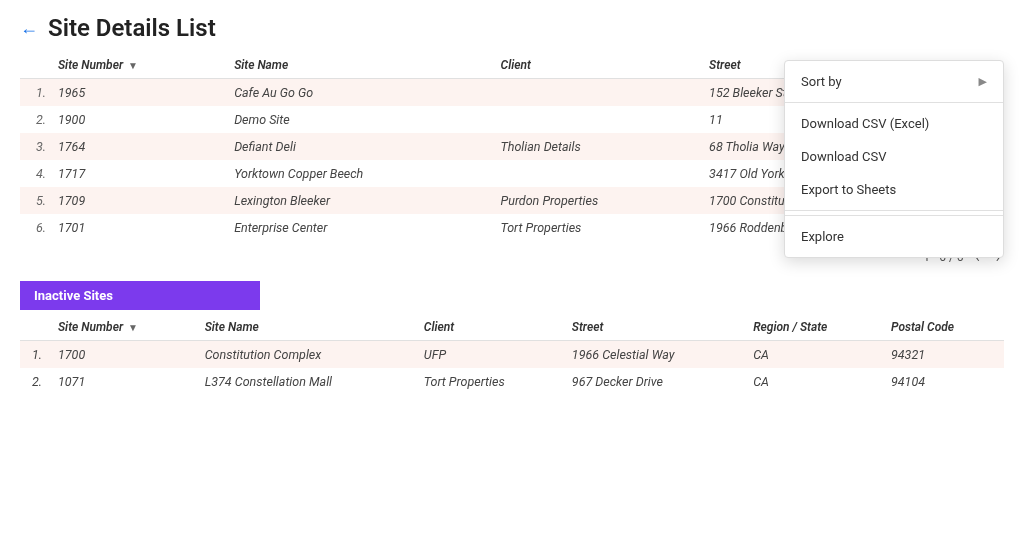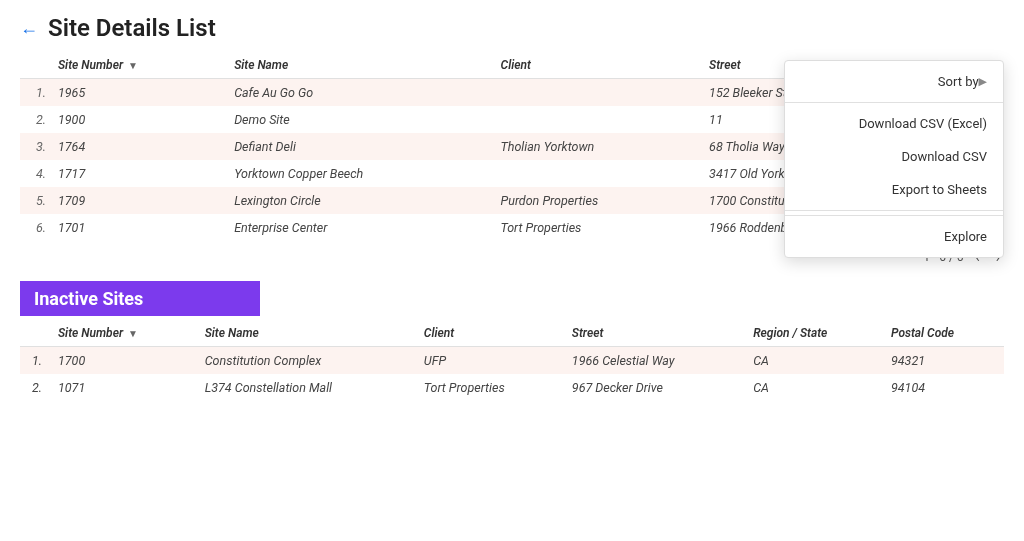--- a/index.html
+++ b/index.html
@@ -86,21 +86,21 @@
       padding: 2px 4px;
     }
     .inactive-section {
       padding: 0 20px;
       margin-top: 8px;
     }
     .inactive-header {
       background: #7c3aed;
       color: #fff;
       font-weight: 700;
-      font-size: 18px;
+      font-size: 13px;
       padding: 7px 14px;
       display: inline-block;
       min-width: 240px;
       margin-bottom: 4px;
     }
     .inactive-table {
       width: 100%;
       border-collapse: collapse;
     }
     .inactive-table thead th {
@@ -136,21 +136,21 @@
       z-index: 100;
       padding: 4px 0;
     }
     .context-menu-item {
       padding: 9px 16px;
       font-size: 13px;
       color: #333;
       cursor: pointer;
       display: flex;
       align-items: center;
-      justify-content: flex-end;
+      justify-content: space-between;
     }
     .context-menu-item.disabled {
       color: #aaa;
       cursor: default;
     }
     .context-menu-divider {
       height: 1px;
       background: #e0e0e0;
       margin: 4px 0;
     }
@@ -195,36 +195,36 @@
     <td>1900</td>
     <td>Demo Site</td>
     <td></td>
     <td>11</td>
     <td></td>
   </tr>
         <tr>
     <td class="row-num">3.</td>
     <td>1764</td>
     <td>Defiant Deli</td>
-    <td>Tholian Yorktown</td>
+    <td>Tholian Details</td>
     <td>68 Tholia Way</td>
     <td></td>
   </tr>
         <tr>
     <td class="row-num">4.</td>
     <td>1717</td>
     <td>Yorktown Copper Beech</td>
     <td></td>
     <td>3417 Old Yorktown Road</td>
     <td></td>
   </tr>
         <tr>
     <td class="row-num">5.</td>
     <td>1709</td>
-    <td>Lexington Circle</td>
+    <td>Lexington Bleeker</td>
     <td>Purdon Properties</td>
     <td>1700 Constitution Way</td>
     <td></td>
   </tr>
         <tr>
     <td class="row-num">6.</td>
     <td>1701</td>
     <td>Enterprise Center</td>
     <td>Tort Properties</td>
     <td>1966 Roddenberry Road</td>

